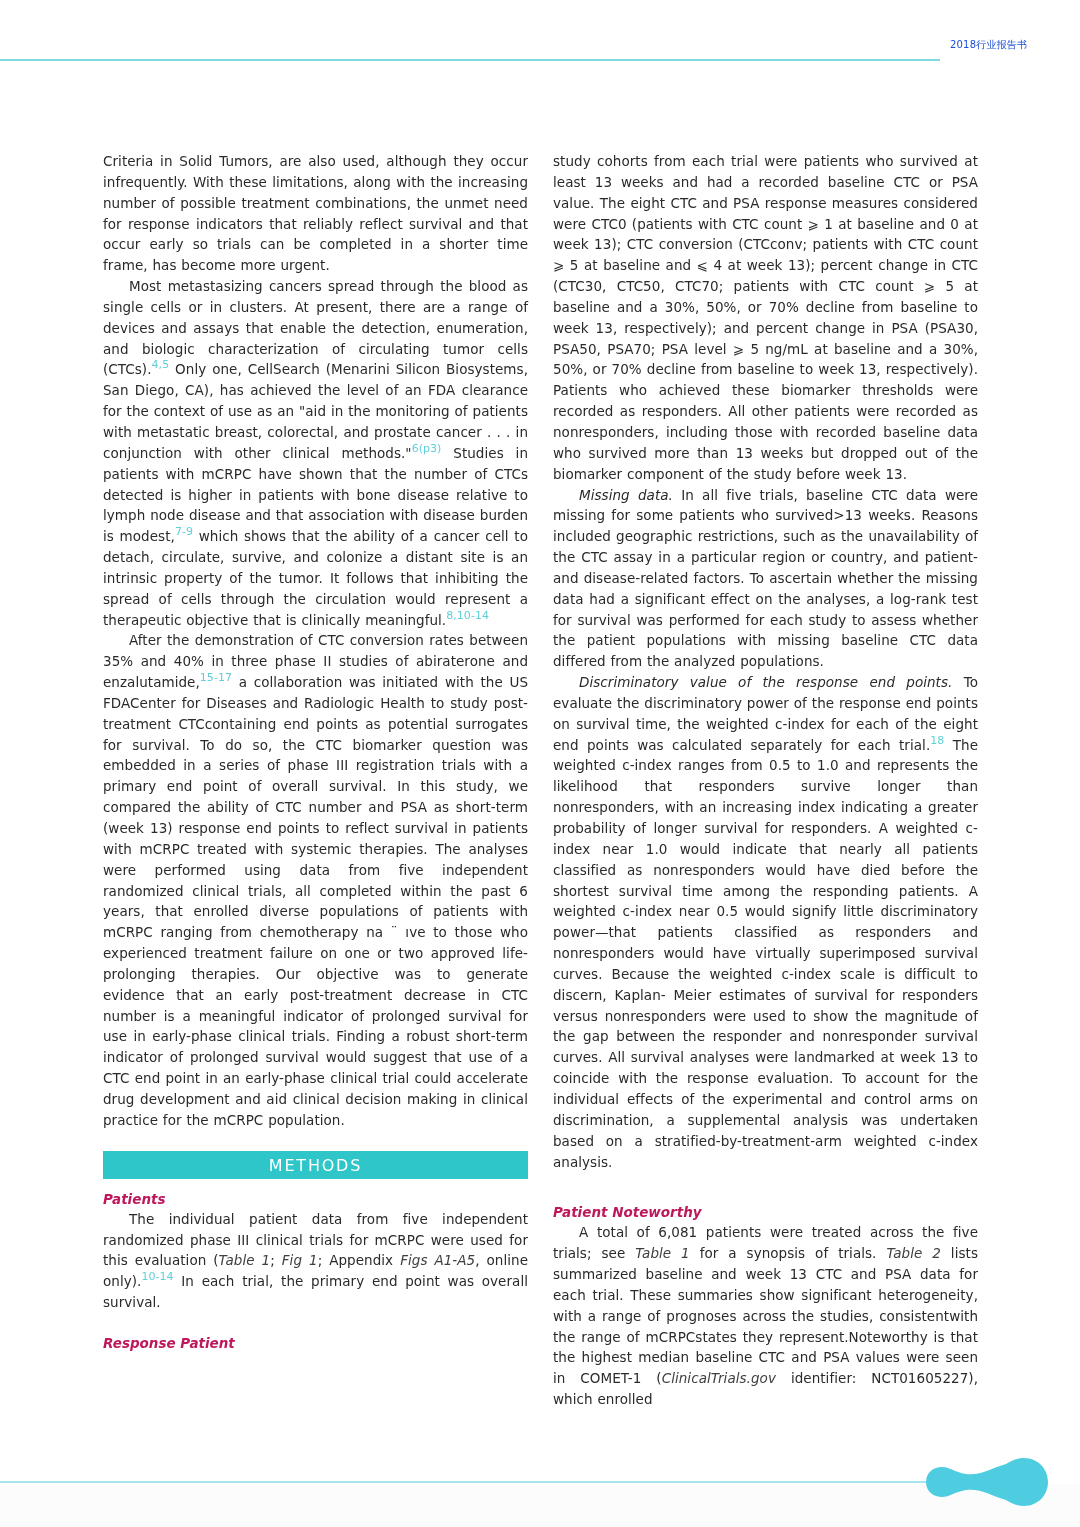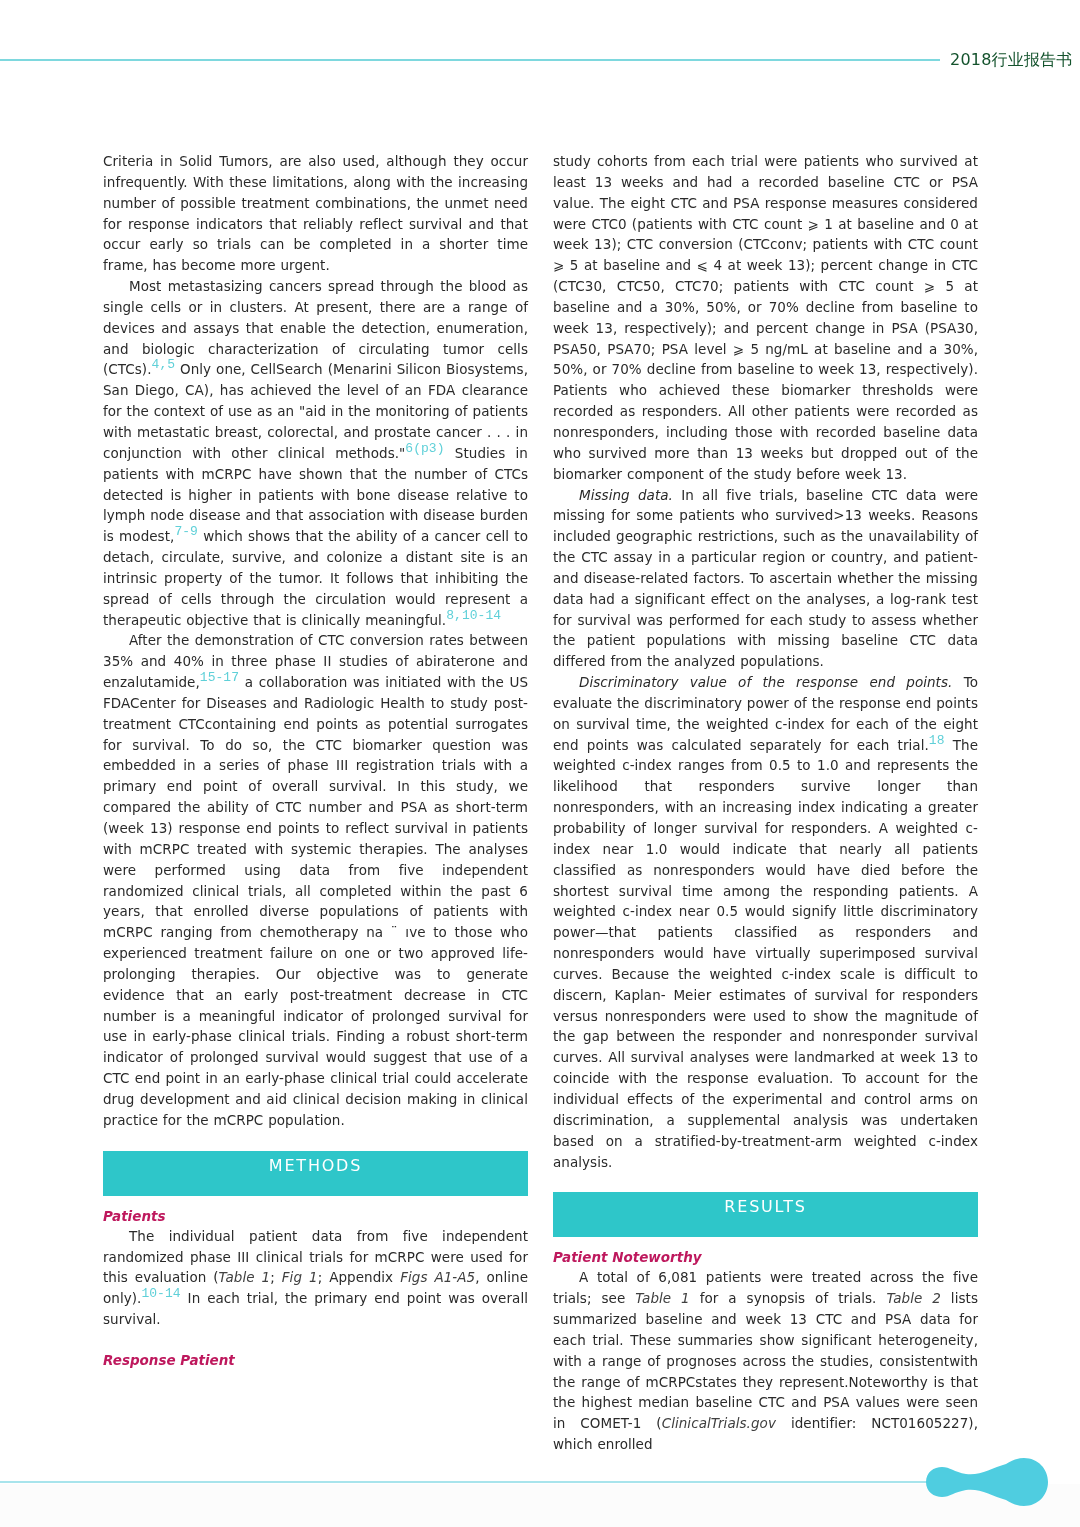--- a/index.html
+++ b/index.html
@@ -5,42 +5,42 @@
   html, body { margin:0; padding:0; }
   body {
     width:1080px; height:1527px; position:relative; overflow:hidden;
     background:#ffffff;
     font-family: "DejaVu Sans", "Liberation Sans", sans-serif;
     color:#2a2a2a;
   }
   .bottom-shade { position:absolute; left:0; top:1484px; width:1080px; height:43px; background:#fcfcfc; }
   .header-line { position:absolute; left:0; top:59px; width:940px; height:2px; background:#7ed8de; }
   .header-text {
-    position:absolute; left:950px; top:50px; font-size:16px; color:#14532d; letter-spacing:0.2px;
+    position:absolute; left:950px; top:38px; font-size:10px; color:#1d4ed8; letter-spacing:0.2px;
     font-family: "DejaVu Sans", sans-serif;
   }
   .footer-line { position:absolute; left:0; top:1481px; width:940px; height:2px; background:#a8e4ec; }
   .footer-blob { position:absolute; left:926px; top:1458px; width:122px; height:48px; }
   .page-num {
     position:absolute; left:1010px; top:1439px; width:36px; text-align:center;
     color:#ffffff; font-size:14px; font-family:"Liberation Sans", sans-serif;
   }
   .col { position:absolute; top:151px; width:425px; }
   .col.left { left:103px; }
   .col.right { left:553px; }
   .col p {
     margin:0; font-size:13.5px; line-height:20.85px; text-align:justify;
     font-family: "DejaVu Sans", sans-serif; letter-spacing:0.05px; word-spacing:0.5px;
   }
   .col p.indent { text-indent:26px; }
-  sup { font-size:13px; color:#5fd0d8; vertical-align:6px; line-height:0;font-family:Liberation Mono, monospace; }
+  sup { font-size:11px; color:#5fd0d8; vertical-align:6px; line-height:0; }
   .link { color:#404040;font-style:italic; }
   .section-bar {
     background:#2ec6c9; color:#ffffff; text-align:center; font-size:16px; letter-spacing:1.8px;
-    height:45px; line-height:30px; font-family:"DejaVu Sans", sans-serif;
+    height:28px; line-height:30px; font-family:"DejaVu Sans", sans-serif;
   }
   .subhead {
     font-weight:bold; font-style:italic; font-size:13.5px; line-height:20px;
     font-family:"DejaVu Sans", sans-serif; color:#be185d;
   }
   em { font-style:italic; }
 </style>
 </head>
 <body>
 
@@ -62,21 +62,20 @@
   <div style="height:20px"></div>
   <div class="subhead">Response Patient</div>
 </div>
 
 <div class="col right">
   <p><span>study cohorts from each trial were patients who survived at least 13 weeks and had a recorded baseline CTC or PSA value. The eight CTC and PSA response measures considered were CTC0 (patients with CTC count ⩾ 1 at baseline and 0 at week 13); CTC conversion (CTCconv; patients with CTC count ⩾ 5 at baseline and ⩽ 4 at week 13); percent change in CTC (CTC30, CTC50, CTC70; patients with CTC count ⩾ 5 at baseline and a 30%, 50%, or 70% decline from baseline to week 13, respectively); and percent change in PSA (PSA30, PSA50, PSA70; PSA level ⩾ 5 ng/mL at baseline and a 30%, 50%, or 70% decline from baseline to week 13, respectively). Patients who achieved these biomarker thresholds were recorded as responders. All other patients were recorded as nonresponders, including those with recorded baseline data who survived more than 13 weeks but dropped out of the biomarker component of the study before week 13.</span></p>
   <p class="indent"><em>Missing data.</em><span> In all five trials, baseline CTC data were missing for some patients who survived&gt;13 weeks. Reasons included geographic restrictions, such as the unavailability of the CTC assay in a particular region or country, and patient- and disease-related factors. To ascertain whether the missing data had a significant effect on the analyses, a log-rank test for survival was performed for each study to assess whether the patient populations with missing baseline CTC data differed from the analyzed populations.</span></p>
   <p class="indent"><em>Discriminatory value of the response end points.</em><span> To evaluate the discriminatory power of the response end points on survival time, the weighted c-index for each of the eight end points was calculated separately for each trial.</span><sup>18</sup><span> The weighted c-index ranges from 0.5 to 1.0 and represents the likelihood that responders survive longer than nonresponders, with an increasing index indicating a greater probability of longer survival for responders. A weighted c-index near 1.0 would indicate that nearly all patients classified as nonresponders would have died before the shortest survival time among the responding patients. A weighted c-index near 0.5 would signify little discriminatory power—that patients classified as responders and nonresponders would have virtually superimposed survival curves. Because the weighted c-index scale is difficult to discern, Kaplan- Meier estimates of survival for responders versus nonresponders were used to show the magnitude of the gap between the responder and nonresponder survival curves. All survival analyses were landmarked at week 13 to coincide with the response evaluation. To account for the individual effects of the experimental and control arms on discrimination, a supplemental analysis was undertaken based on a stratified-by-treatment-arm weighted c-index analysis.</span></p>
 
   <div style="height:20px"></div>
-  <div class="section-bar">RESULTS</div>
   <div style="height:10px"></div>
   <div class="subhead">Patient Noteworthy</div>
   <p class="indent"><span>A total of 6,081 patients were treated across the five trials; see </span><span class="link">Table 1</span><span> for a synopsis of trials. </span><span class="link">Table 2</span><span> lists summarized baseline and week 13 CTC and PSA data for each trial. These summaries show significant heterogeneity, with a range of prognoses across the studies, consistentwith the range of mCRPCstates they represent.Noteworthy is that the highest median baseline CTC and PSA values were seen in COMET-1 (</span><span class="link">ClinicalTrials.gov</span><span> identifier: NCT01605227), which enrolled</span></p>
 </div>
 
 <div class="footer-line"></div>
 <svg class="footer-blob" viewBox="0 0 122 48">
   <path d="M0,24 C0,14 8,9 16,9 C24,9 28,14 40,16 C54,18 66,10 80,6 C86,2 92,0 98,0 C112,0 122,11 122,24 C122,37 112,48 98,48 C92,48 86,46 80,42 C66,38 54,30 40,32 C28,34 24,39 16,39 C8,39 0,34 0,24 Z" fill="#4fcde0"></path>
 </svg>
 <div class="page-num">27</div>

